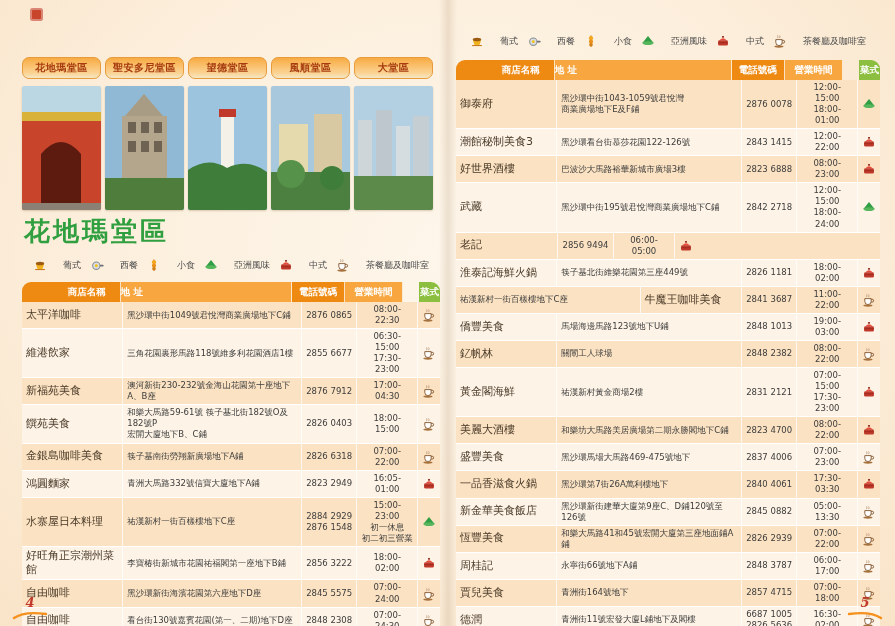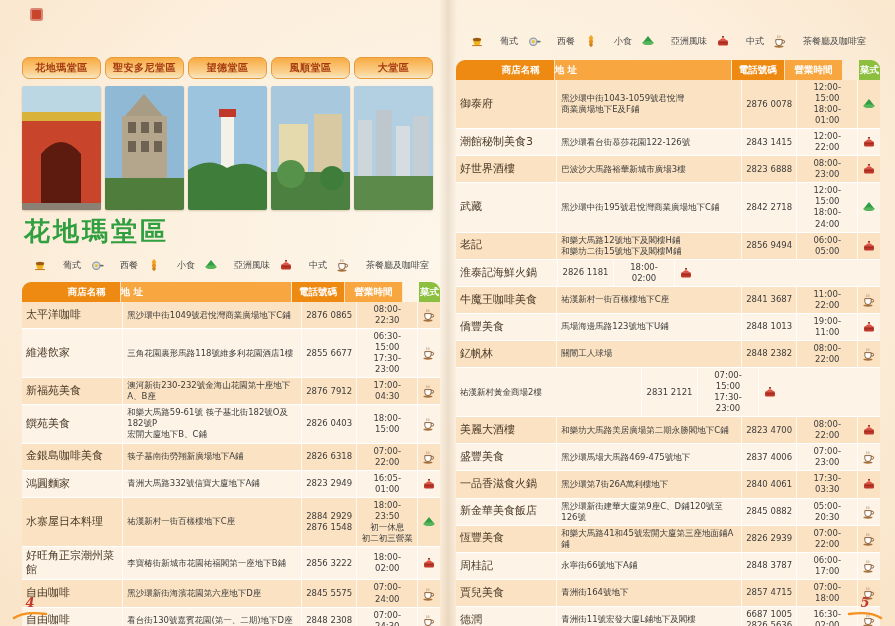--- a/index.html
+++ b/index.html
@@ -412,21 +412,21 @@
               <div>水寨屋日本料理</div>
             </div>
             <div class="td td-addr col-addr">
               <div>祐漢新村一街百樣樓地下C座</div>
             </div>
             <div class="td td-phone col-phone">
               <div>2884 2929</div>
               <div>2876 1548</div>
             </div>
             <div class="td td-hours col-hours">
-              <div>18:00-23:50</div>
+              <div>15:00-23:00</div>
               <div>初一休息</div>
               <div>初二初三營業</div>
             </div>
             <div class="td td-cuisine col-cuisine">
               <span class="cicon">
                 <svg viewBox="0 0 20 20">
                   <path d="M10 3 L18 13 L2 13 Z" fill="#2f9e44"></path>
                   <ellipse cx="10" cy="13" rx="8" ry="2.6" fill="#57b65c"></ellipse>
                 </svg>
               </span>
@@ -683,24 +683,20 @@
                   <path d="M10 3 L18 13 L2 13 Z" fill="#2f9e44"></path>
                   <ellipse cx="10" cy="13" rx="8" ry="2.6" fill="#57b65c"></ellipse>
                 </svg>
               </span>
             </div>
           </div>
           <div class="trow odd">
             <div class="td td-name col-name">
               <div>老記</div>
             </div>
-            <div class="td td-addr col-addr">
-              <div>和樂大馬路12號地下及閣樓H鋪</div>
-              <div>和樂坊二街15號地下及閣樓M鋪</div>
-            </div>
             <div class="td td-phone col-phone">
               <div>2856 9494</div>
             </div>
             <div class="td td-hours col-hours">
               <div>06:00-05:00</div>
             </div>
             <div class="td td-cuisine col-cuisine">
               <span class="cicon">
                 <svg viewBox="0 0 20 20">
                   <path d="M5 9 Q10 3 15 9 Z" fill="#e74c3c"></path>
@@ -708,44 +704,47 @@
                   <rect x="3" y="9" width="14" height="7.5" rx="2" fill="#c0392b"></rect>
                   <path d="M3 12.5 h14" stroke="#8e2418" stroke-width="1"></path>
                 </svg>
               </span>
             </div>
           </div>
           <div class="trow even">
             <div class="td td-name col-name">
               <div>淮泰記海鮮火鍋</div>
             </div>
+            <div class="td td-addr col-addr">
+              <div>筷子基北街維樂花園第三座449號</div>
+            </div>
             <div class="td td-phone col-phone">
               <div>2826 1181</div>
             </div>
             <div class="td td-hours col-hours">
               <div>18:00-02:00</div>
             </div>
             <div class="td td-cuisine col-cuisine">
               <span class="cicon">
                 <svg viewBox="0 0 20 20">
                   <path d="M5 9 Q10 3 15 9 Z" fill="#e74c3c"></path>
                   <rect x="8.5" y="3" width="3" height="2.2" rx="1" fill="#8e2418"></rect>
                   <rect x="3" y="9" width="14" height="7.5" rx="2" fill="#c0392b"></rect>
                   <path d="M3 12.5 h14" stroke="#8e2418" stroke-width="1"></path>
                 </svg>
               </span>
             </div>
           </div>
           <div class="trow odd">
+            <div class="td td-addr col-addr">
+              <div>祐漢新村一街百樣樓地下C座</div>
+            </div>
             <div class="td td-name col-name">
               <div>牛魔王咖啡美食</div>
             </div>
-            <div class="td td-addr col-addr">
-              <div>祐漢新村一街百樣樓地下C座</div>
-            </div>
             <div class="td td-phone col-phone">
               <div>2841 3687</div>
             </div>
             <div class="td td-hours col-hours">
               <div>11:00-22:00</div>
             </div>
             <div class="td td-cuisine col-cuisine">
               <span class="cicon">
                 <svg viewBox="0 0 20 20">
                   <path d="M6.5 2 q1.2 2 0 4 M9.5 2 q1.2 2 0 4" stroke="#b08968" stroke-width="1" fill="none"></path>
@@ -760,21 +759,21 @@
             <div class="td td-name col-name">
               <div>僑豐美食</div>
             </div>
             <div class="td td-addr col-addr">
               <div>馬場海邊馬路123號地下U鋪</div>
             </div>
             <div class="td td-phone col-phone">
               <div>2848 1013</div>
             </div>
             <div class="td td-hours col-hours">
-              <div>19:00-11:00</div>
+              <div>19:00-03:00</div>
             </div>
             <div class="td td-cuisine col-cuisine">
               <span class="cicon">
                 <svg viewBox="0 0 20 20">
                   <path d="M5 9 Q10 3 15 9 Z" fill="#e74c3c"></path>
                   <rect x="8.5" y="3" width="3" height="2.2" rx="1" fill="#8e2418"></rect>
                   <rect x="3" y="9" width="14" height="7.5" rx="2" fill="#c0392b"></rect>
                   <path d="M3 12.5 h14" stroke="#8e2418" stroke-width="1"></path>
                 </svg>
               </span>
@@ -798,20 +797,23 @@
                 <svg viewBox="0 0 20 20">
                   <path d="M6.5 2 q1.2 2 0 4 M9.5 2 q1.2 2 0 4" stroke="#b08968" stroke-width="1" fill="none"></path>
                   <path d="M4 8 h9 v4.5 a4.3 4.3 0 0 1 -4.5 4 a4.5 4.5 0 0 1 -4.5 -4.5 Z" fill="#fff" stroke="#7a4a21" stroke-width="1.2"></path>
                   <path d="M13 9 h1.6 a2 2 0 0 1 0 4 h-1.6" fill="none" stroke="#7a4a21" stroke-width="1.2"></path>
                   <ellipse cx="8.5" cy="18" rx="6.5" ry="1.5" fill="#a5713d"></ellipse>
                 </svg>
               </span>
             </div>
           </div>
           <div class="trow even">
+            <div class="td td-name col-name">
+              <div>黃金閣海鮮</div>
+            </div>
             <div class="td td-addr col-addr">
               <div>祐漢新村黃金商場2樓</div>
             </div>
             <div class="td td-phone col-phone">
               <div>2831 2121</div>
             </div>
             <div class="td td-hours col-hours">
               <div>07:00-15:00</div>
               <div>17:30-23:00</div>
             </div>
@@ -902,21 +904,21 @@
             <div class="td td-name col-name">
               <div>新金華美食飯店</div>
             </div>
             <div class="td td-addr col-addr">
               <div>黑沙環新街建華大廈第9座C、D鋪120號至126號</div>
             </div>
             <div class="td td-phone col-phone">
               <div>2845 0882</div>
             </div>
             <div class="td td-hours col-hours">
-              <div>05:00-20:30</div>
+              <div>05:00-13:30</div>
             </div>
             <div class="td td-cuisine col-cuisine">
               <span class="cicon">
                 <svg viewBox="0 0 20 20">
                   <path d="M6.5 2 q1.2 2 0 4 M9.5 2 q1.2 2 0 4" stroke="#b08968" stroke-width="1" fill="none"></path>
                   <path d="M4 8 h9 v4.5 a4.3 4.3 0 0 1 -4.5 4 a4.5 4.5 0 0 1 -4.5 -4.5 Z" fill="#fff" stroke="#7a4a21" stroke-width="1.2"></path>
                   <path d="M13 9 h1.6 a2 2 0 0 1 0 4 h-1.6" fill="none" stroke="#7a4a21" stroke-width="1.2"></path>
                   <ellipse cx="8.5" cy="18" rx="6.5" ry="1.5" fill="#a5713d"></ellipse>
                 </svg>
               </span>

